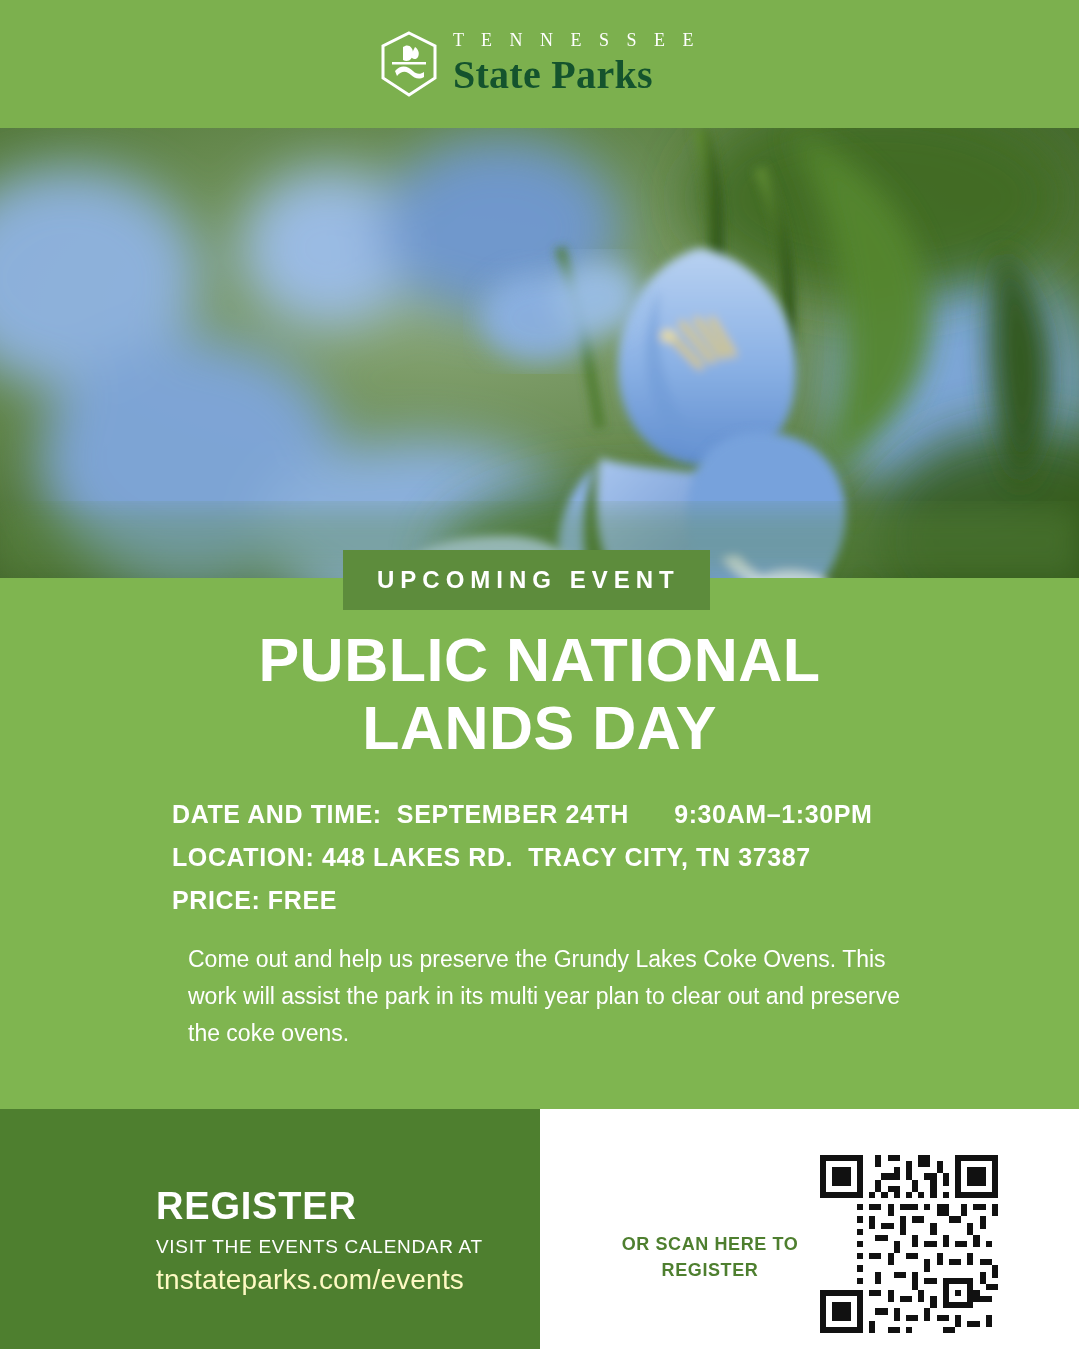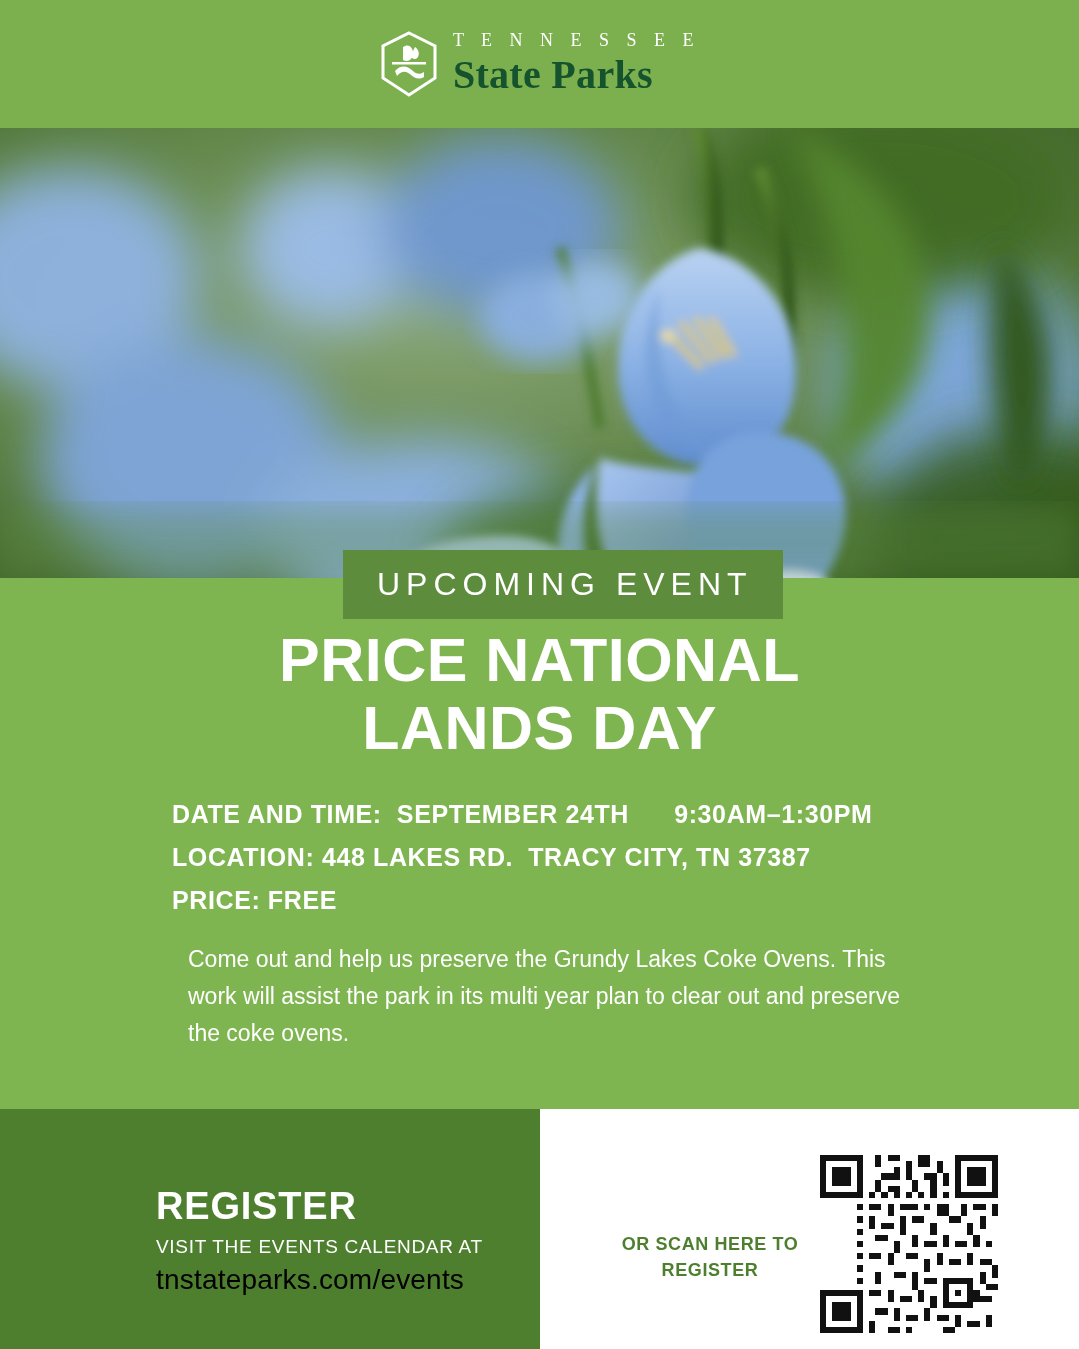--- a/index.html
+++ b/index.html
@@ -84,22 +84,22 @@
     height: 531px;
     background: #7fb550;
   }
 
   .eyebrow {
     position: absolute;
     top: -28px;
     left: 343px;
     background: #5d8c3c;
     color: #ffffff;
-    font-size: 32px;
-    font-weight: 400;
+    font-size: 24px;
+    font-weight: 700;
     letter-spacing: 6px;
     padding: 16px 30px 16px 34px;
   }
 
   .title {
     position: absolute;
     top: 48px;
     left: 0;
     width: 1079px;
     text-align: center;
@@ -167,21 +167,21 @@
     left: 156px;
     color: #ffffff;
     font-size: 19px;
     font-weight: 400;
     letter-spacing: 0.7px;
   }
   .register-url {
     position: absolute;
     top: 155px;
     left: 156px;
-    color: #000000;
+    color: #fef9c3;
     font-size: 28px;
     font-weight: 400;
     letter-spacing: 0.2px;
   }
 
   .scan-text {
     position: absolute;
     top: 122px;
     left: 600px;
     width: 220px;
@@ -318,21 +318,21 @@
 
       <rect x="0" y="380" width="1079" height="70" fill="#5d8a42" opacity="0.35" filter="url(#soft)"></rect>
     </svg>
   </div>
 
   <div class="body-panel">
 
     <div class="eyebrow">UPCOMING EVENT</div>
 
     <div class="title">
-      <div>PRICE NATIONAL</div>
+      <div>PUBLIC NATIONAL</div>
       <div>LANDS DAY</div>
     </div>
 
     <div class="details">
       <div class="detail-line">DATE AND TIME:  SEPTEMBER 24TH      9:30AM–1:30PM</div>
       <div class="detail-line">LOCATION: 448 LAKES RD.  TRACY CITY, TN 37387</div>
       <div class="detail-line">PRICE: FREE</div>
     </div>
 
     <div class="description">Come out and help us preserve the Grundy Lakes Coke Ovens. This work will assist the park in its multi year plan to clear out and preserve the coke ovens.</div>

